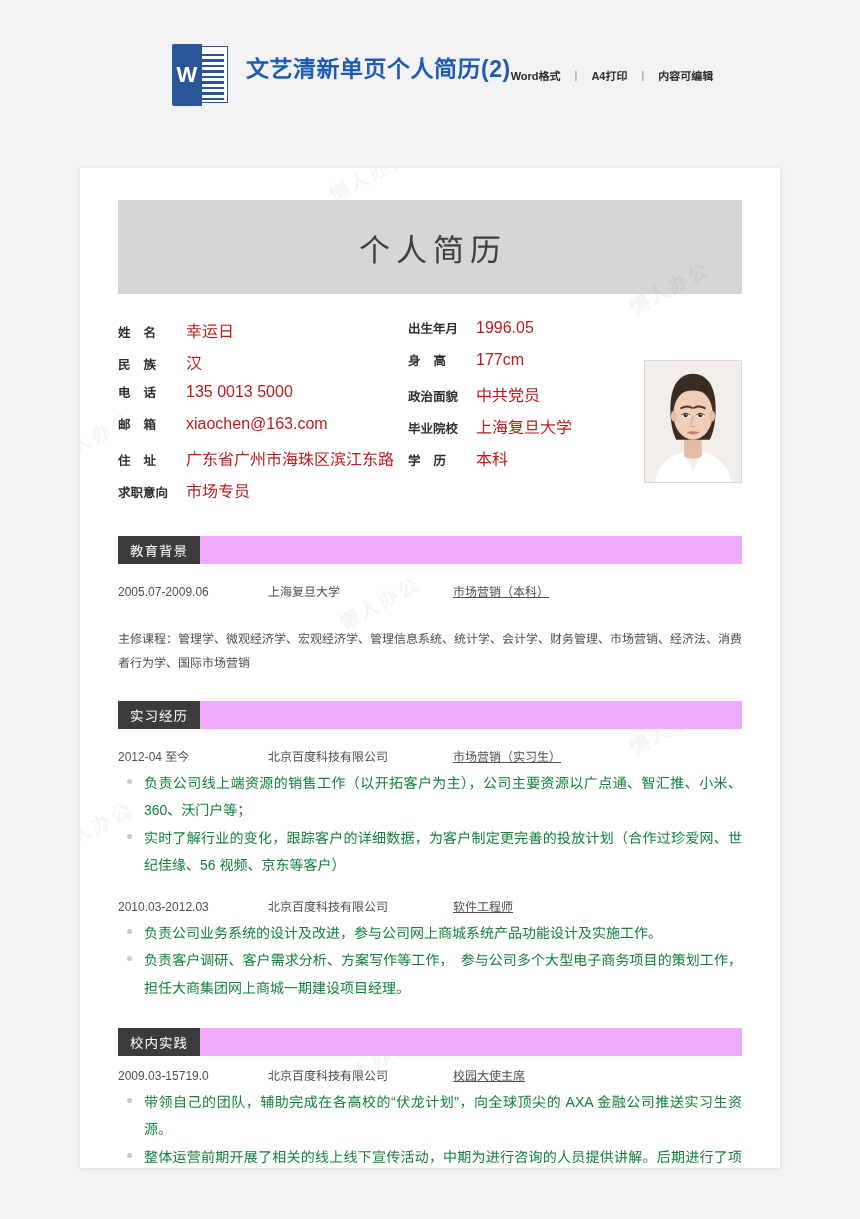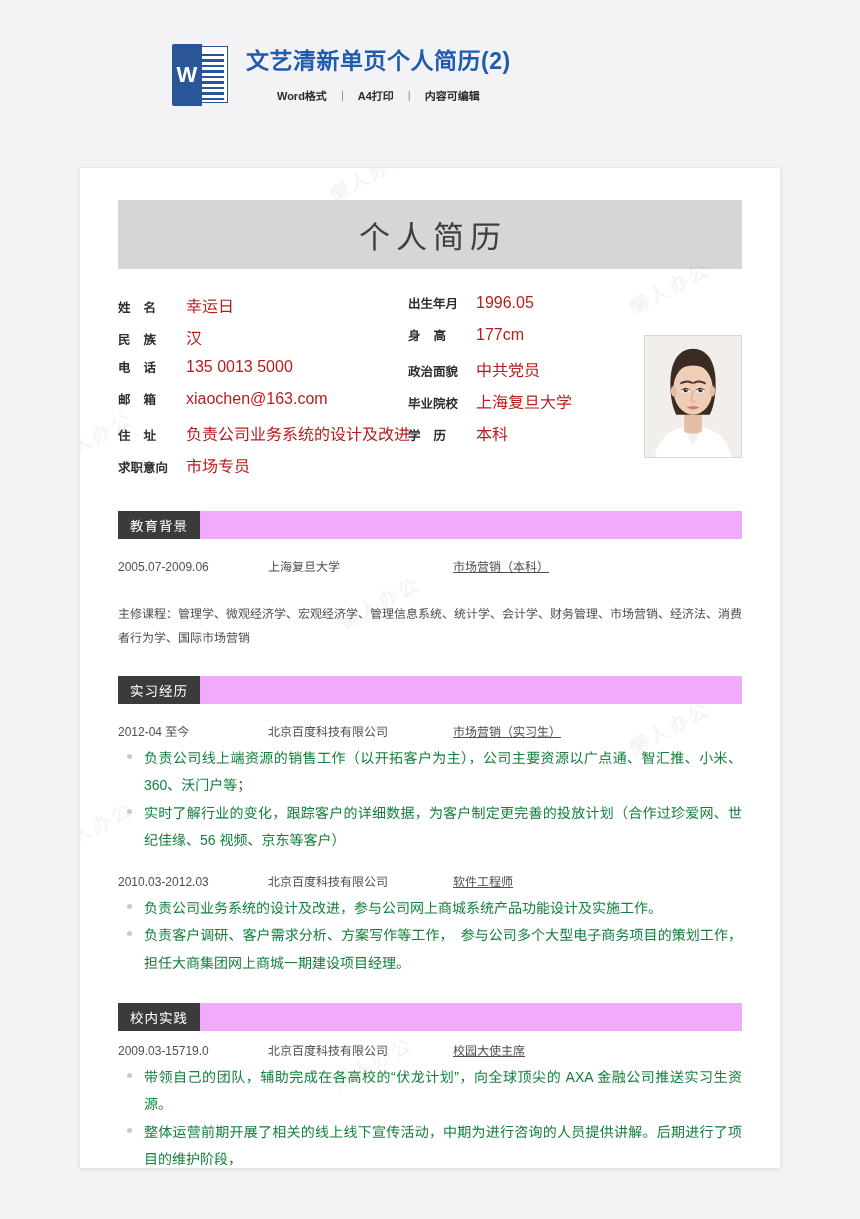--- a/index.html
+++ b/index.html
@@ -69,21 +69,21 @@
     width: 30px; height: 62px;
     color: #ffffff;
     font-size: 22px;
     font-weight: bold;
     display: flex;
     align-items: center;
     justify-content: center;
     font-family: "Liberation Sans", sans-serif;
   }
 
-  .header-text { display: flex; flex-direction: column; justify-content: center; align-items: center; }
+  .header-text { display: flex; justify-content: center; }
 
   .header-title {
     color: #1f5bb0;
     font-size: 23px;
     font-weight: bold;
     letter-spacing: 0.5px;
     line-height: 1.25;
     margin-bottom: 11px;
     white-space: nowrap;
   }
@@ -114,21 +114,21 @@
     overflow: hidden;
   }
 
   .doc-inner {
     position: relative;
     padding: 32px 38px 0 38px;
   }
 
   
   .resume-titlebar {
-    height: 69px;
+    height: 94px;
     background: #d6d6d6;
     display: flex;
     align-items: center;
     justify-content: center;
   }
   .resume-titlebar .rt-text {
     font-size: 31px;
     color: #3f3f3f;
     letter-spacing: 6px;
     font-weight: normal;
@@ -314,21 +314,21 @@
               <span class="info-value">135 0013 5000</span>
             </div>
 
             <div class="info-row">
               <span class="info-label"><span>邮</span><span class="gap"></span><span>箱</span></span>
               <span class="info-value">xiaochen@163.com</span>
             </div>
 
             <div class="info-row">
               <span class="info-label"><span>住</span><span class="gap"></span><span>址</span></span>
-              <span class="info-value">负责公司业务系统的设计及改进</span>
+              <span class="info-value">广东省广州市海珠区滨江东路</span>
             </div>
 
             <div class="info-row">
               <span class="info-label">求职意向</span>
               <span class="info-value">市场专员</span>
             </div>
 
           </div>
 
           <div class="info-col right">

